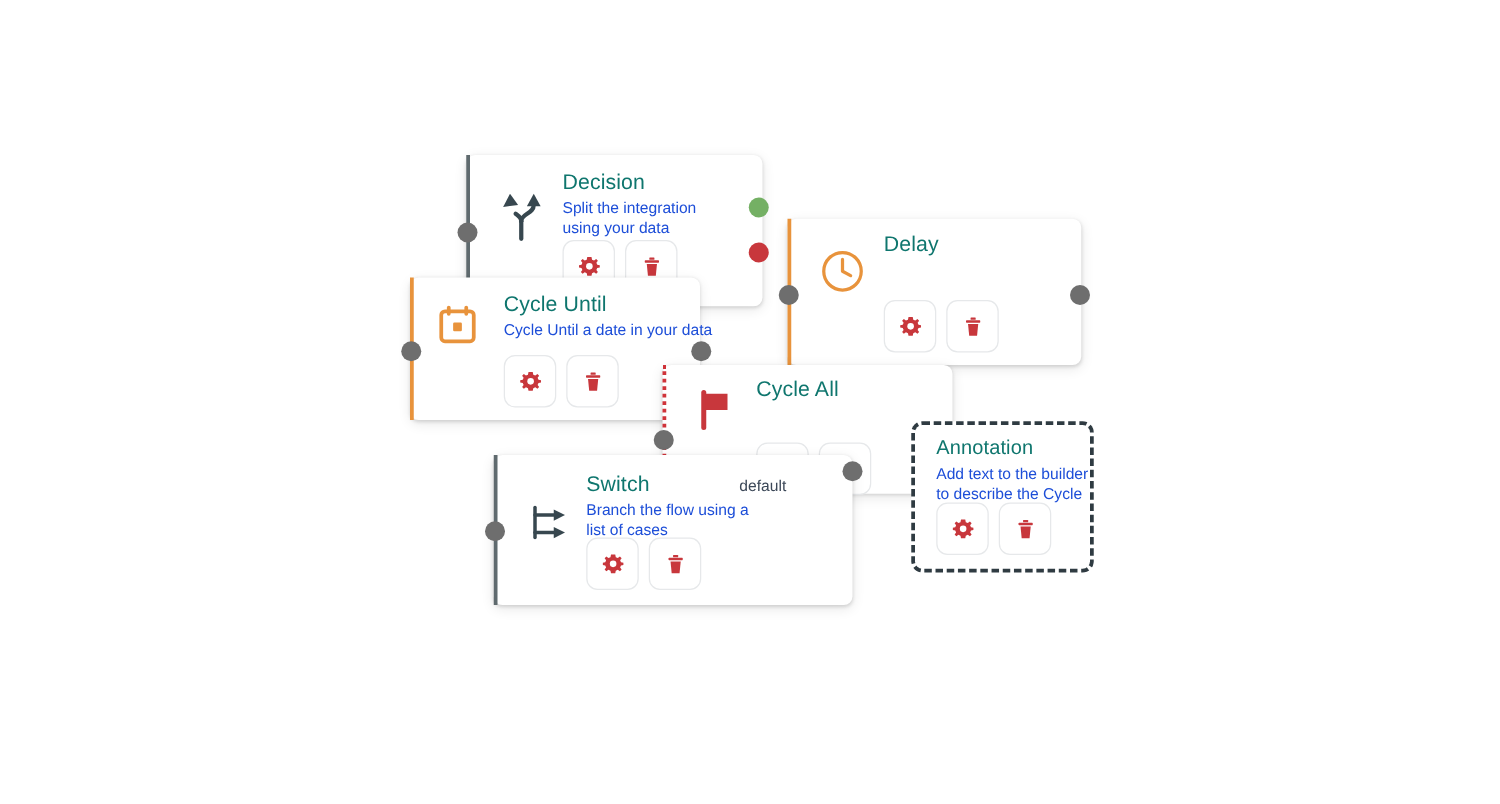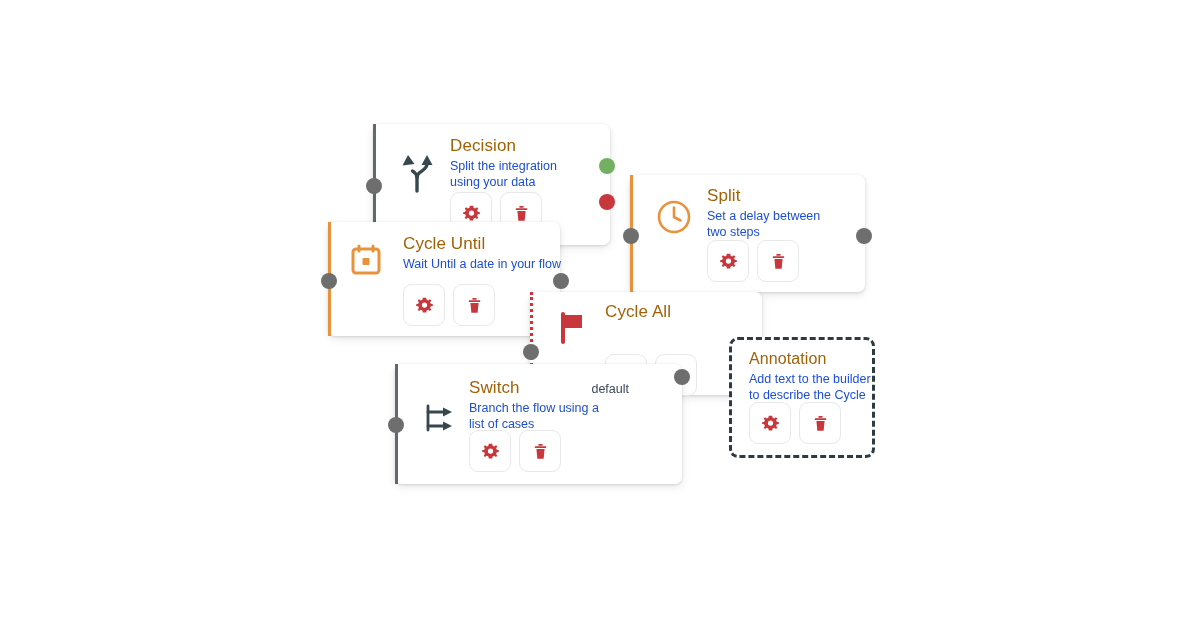--- a/index.html
+++ b/index.html
@@ -55,21 +55,21 @@
   .icon-slot {
     position: absolute;
     display: flex;
     align-items: center;
     justify-content: center;
   }
 
   .title {
     position: absolute;
     font-size: 17px;
-    color: #a16207;
+    color: #0f766e;
     letter-spacing: 0.1px;
     white-space: nowrap;
   }
   .subtitle {
     position: absolute;
     font-size: 12.5px;
     line-height: 16px;
     color: #1d4ed8;
   }
 
@@ -167,22 +167,21 @@
     <div class="card-inner">
       <div class="accent orange"></div>
 
       <div class="icon-slot" style="left:20px; top:18px; width:48px; height:48px;">
         <svg width="36" height="36" viewBox="0 0 36 36" fill="none">
           <circle cx="18" cy="18" r="15" stroke="#e8933c" stroke-width="2.6"></circle>
           <path d="M18 8.5 L18 18 L24.5 21.5" stroke="#e8933c" stroke-width="2.6" stroke-linecap="round" stroke-linejoin="round"></path>
         </svg>
       </div>
 
-      <div class="title" style="left:77px; top:11px;">Split</div>
-      <div class="subtitle" style="left:77px; top:33px; width:128px;">Set a delay between two steps</div>
+      <div class="title" style="left:77px; top:11px;">Delay</div>
 
       <div class="btn-row" style="left:77px; top:65px;">
         <button class="icon-btn" title="Settings">
           <svg width="17" height="17" viewBox="0 0 20 20" fill="#c8373c">
             <path d="M10 0.8 L12 0.8 L12.5 3.2 L14.4 4 L16.4 2.6 L18 4.2 L16.6 6.2 L17.4 8 L19.8 8.5 L19.8 10.5 L17.4 11 L16.6 12.9 L18 14.9 L16.4 16.5 L14.4 15.1 L12.5 15.9 L12 18.3 L10 18.3 L8 18.3 L7.5 15.9 L5.6 15.1 L3.6 16.5 L2 14.9 L3.4 12.9 L2.6 11 L0.2 10.5 L0.2 8.5 L2.6 8 L3.4 6.2 L2 4.2 L3.6 2.6 L5.6 4 L7.5 3.2 L8 0.8 Z"></path>
             <circle cx="10" cy="9.5" r="3.1" fill="#ffffff"></circle>
           </svg>
         </button>
         <button class="icon-btn" title="Delete">
           <svg width="17" height="17" viewBox="0 0 20 20" fill="#c8373c">
@@ -203,21 +202,21 @@
 
       <div class="icon-slot" style="left:14px; top:14px; width:48px; height:48px;">
         <svg width="34" height="34" viewBox="0 0 34 34" fill="none">
           <rect x="4" y="6" width="26" height="24" rx="3" stroke="#e8933c" stroke-width="3"></rect>
           <path d="M10 3 L10 8 M24 3 L24 8" stroke="#e8933c" stroke-width="3" stroke-linecap="round"></path>
           <rect x="13.5" y="15" width="7" height="7" rx="1" fill="#e8933c"></rect>
         </svg>
       </div>
 
       <div class="title" style="left:75px; top:12px;">Cycle Until</div>
-      <div class="subtitle" style="left:75px; top:34px; width:180px;">Wait Until a date in your flow</div>
+      <div class="subtitle" style="left:75px; top:34px; width:180px;">Cycle Until a date in your data</div>
 
       <div class="btn-row" style="left:75px; top:62px;">
         <button class="icon-btn" title="Settings">
           <svg width="17" height="17" viewBox="0 0 20 20" fill="#c8373c">
             <path d="M10 0.8 L12 0.8 L12.5 3.2 L14.4 4 L16.4 2.6 L18 4.2 L16.6 6.2 L17.4 8 L19.8 8.5 L19.8 10.5 L17.4 11 L16.6 12.9 L18 14.9 L16.4 16.5 L14.4 15.1 L12.5 15.9 L12 18.3 L10 18.3 L8 18.3 L7.5 15.9 L5.6 15.1 L3.6 16.5 L2 14.9 L3.4 12.9 L2.6 11 L0.2 10.5 L0.2 8.5 L2.6 8 L3.4 6.2 L2 4.2 L3.6 2.6 L5.6 4 L7.5 3.2 L8 0.8 Z"></path>
             <circle cx="10" cy="9.5" r="3.1" fill="#ffffff"></circle>
           </svg>
         </button>
         <button class="icon-btn" title="Delete">
           <svg width="17" height="17" viewBox="0 0 20 20" fill="#c8373c">

